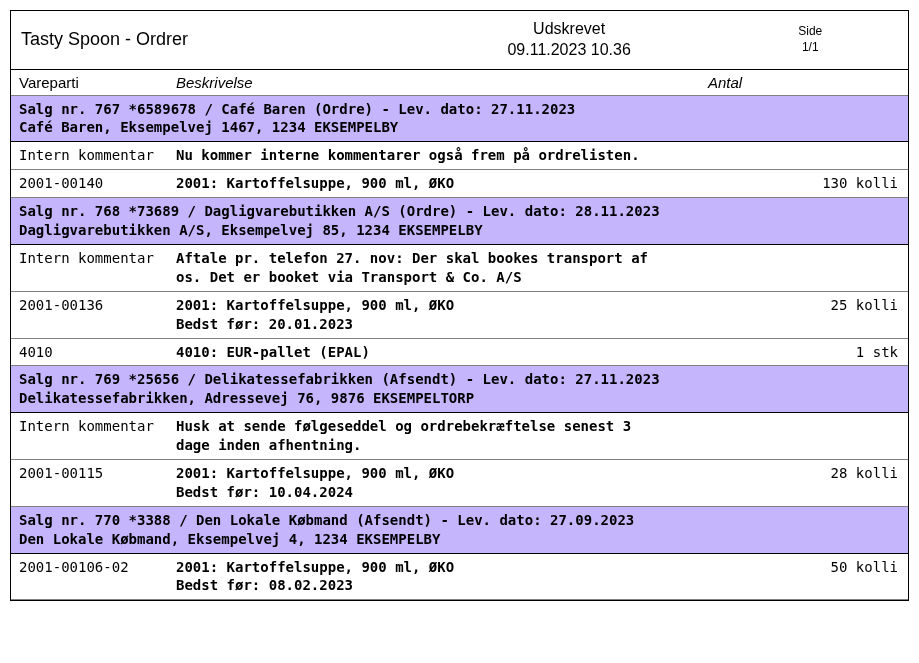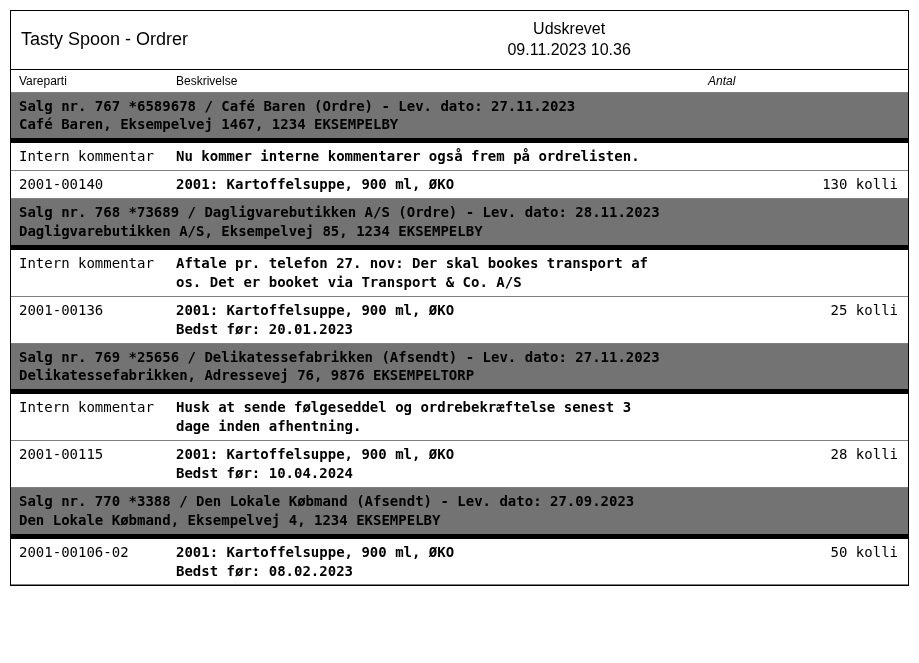--- a/index.html
+++ b/index.html
@@ -33,33 +33,33 @@
   }
   .header-right {
     flex: 0 0 20%;
     text-align: center;
     font-size: 12px;
     line-height: 1.3;
   }
   .colheads {
     display: flex;
     border-bottom: 1px solid #808080;
-    font-size: 12px;
+    font-size: 15px;
     padding: 4px 0;
   }
   .ch-left { flex: 0 0 165px; padding-left: 8px; }
-  .ch-mid  { flex: 1; }
+  .ch-mid  { flex: 1; font-style: italic; }
   .ch-right{ flex: 0 0 200px; text-align: left; padding-right: 8px; font-style: italic; }
   .grouphead {
-    background: #737373;
+    background: #c4b5fd;
     font-family: "DejaVu Sans Mono", "Courier New", monospace;
     font-weight: bold;
     font-size: 14px;
     padding: 4px 8px;
-    border-bottom: 5px solid #000000;
+    border-bottom: 1px solid #000000;
     line-height: 1.35;
   }
   .row {
     display: flex;
     border-bottom: 1px solid #808080;
     font-family: "DejaVu Sans Mono", "Courier New", monospace;
     font-size: 14px;
     padding: 4px 0;
     line-height: 1.35;
   }
@@ -70,20 +70,24 @@
 </head>
 <body>
 
 <div class="page">
 
   <div class="header">
     <div class="header-left">Tasty Spoon - Ordrer</div>
     <div class="header-center">
       <div>Udskrevet</div>
       <div>09.11.2023 10.36</div>
+    </div>
+    <div class="header-right">
+      <div>Side</div>
+      <div>1/1</div>
     </div>
   </div>
 
   <div class="colheads">
     <div class="ch-left">Vareparti</div>
     <div class="ch-mid">Beskrivelse</div>
     <div class="ch-right">Antal</div>
   </div>
 
   <div id="groups-container">
@@ -109,20 +113,25 @@
         <div class="cell-left">Intern kommentar</div>
         <div class="cell-mid">Aftale pr. telefon 27. nov: Der skal bookes transport af os. Det er booket via Transport &amp; Co. A/S</div>
         <div class="cell-right"></div>
       </div>
       <div class="row">
         <div class="cell-left">2001-00136</div>
         <div class="cell-mid">2001: Kartoffelsuppe, 900 ml, ØKO
 Bedst før: 20.01.2023</div>
         <div class="cell-right">25 kolli</div>
       </div>
+      <div class="row">
+        <div class="cell-left">4010</div>
+        <div class="cell-mid">4010: EUR-pallet (EPAL)</div>
+        <div class="cell-right">1 stk</div>
+      </div>
       <div class="grouphead">
         <div>Salg nr. 769 *25656 / Delikatessefabrikken (Afsendt) - Lev. dato: 27.11.2023</div>
         <div>Delikatessefabrikken, Adressevej 76, 9876 EKSEMPELTORP</div>
       </div>
       <div class="row">
         <div class="cell-left">Intern kommentar</div>
         <div class="cell-mid">Husk at sende følgeseddel og ordrebekræftelse senest 3 dage inden afhentning.</div>
         <div class="cell-right"></div>
       </div>
       <div class="row">

